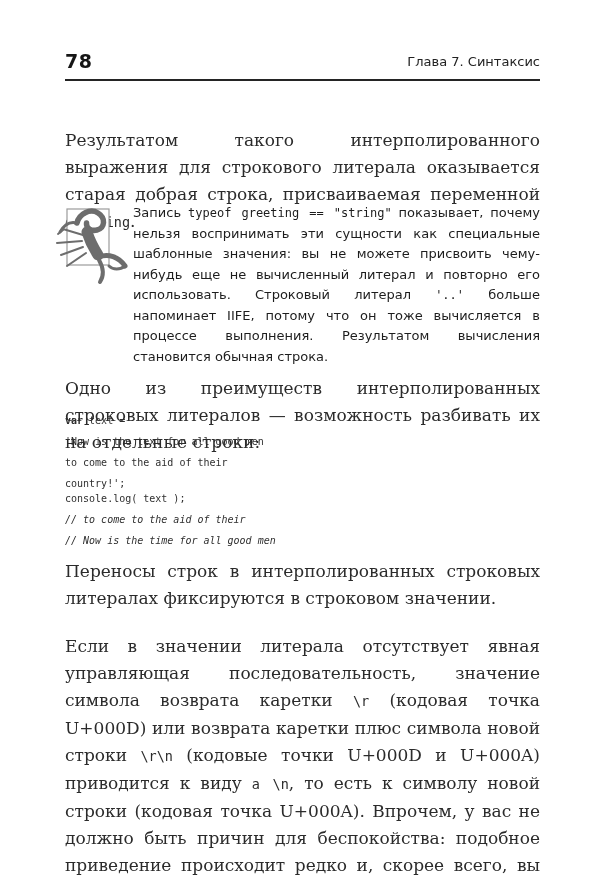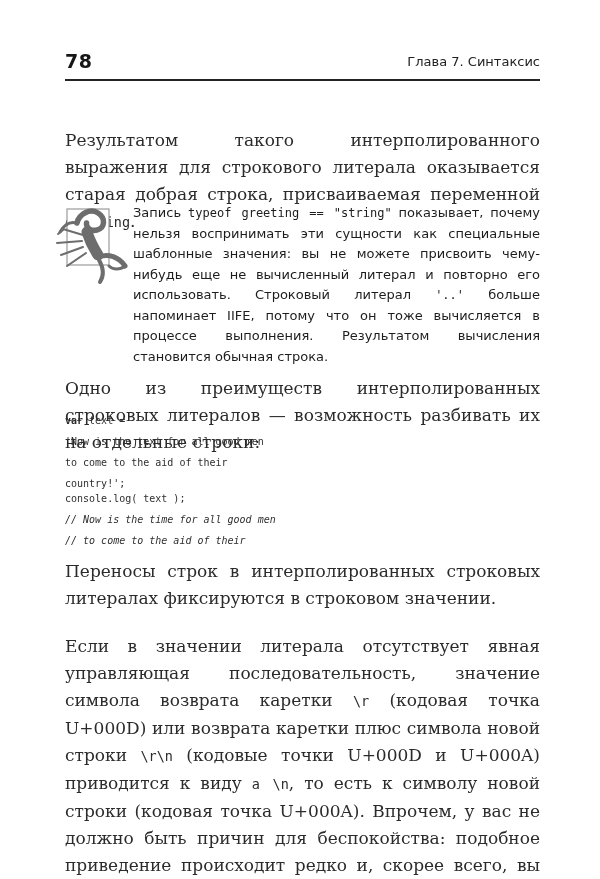--- a/index.html
+++ b/index.html
@@ -140,21 +140,21 @@
 
   <div class="code-block" style="top:410px">
     <div class="code-line"><span class="seg seg-bold">var</span><span class="seg seg-plain"> text =</span></div>
     <div class="code-line"><span class="seg seg-plain">'Now is the text for all good men</span></div>
     <div class="code-line"><span class="seg seg-plain">to come to the aid of their</span></div>
     <div class="code-line"><span class="seg seg-plain">country!';</span></div>
   </div>
 
   <div class="code-block" style="top:488px">
     <div class="code-line"><span class="seg seg-plain">console.log( text );</span></div>
+    <div class="code-line"><span class="seg seg-italic">// to come to the aid of their</span></div>
     <div class="code-line"><span class="seg seg-italic">// Now is the time for all good men</span></div>
-    <div class="code-line"><span class="seg seg-italic">// to come to the aid of their</span></div>
   </div>
 
   <p class="body-para" style="top:541px"><span class="seg seg-plain">Переносы строк в интерполированных строковых литералах фиксируются в строковом значении.</span></p>
 
   <p class="body-para" style="top:616px"><span class="seg seg-plain">Если в значении литерала отсутствует явная управляющая последовательность, значение символа возврата каретки </span><span class="seg seg-code">\r</span><span class="seg seg-plain"> (кодовая точка U+000D) или возврата каретки плюс символа новой строки </span><span class="seg seg-code">\r\n</span><span class="seg seg-plain"> (кодовые точки U+000D и U+000A) приводится к виду </span><span class="seg seg-code">a \n</span><span class="seg seg-plain">, то есть к символу новой строки (кодовая точка U+000A). Впрочем, у вас не должно быть причин для беспокойства: подобное приведение происходит редко и, скорее всего, вы столкнетесь с ним только при копировании текста и его вставке в ваш JS-файл.</span></p>
 
 </div>
 
 </body></html>

